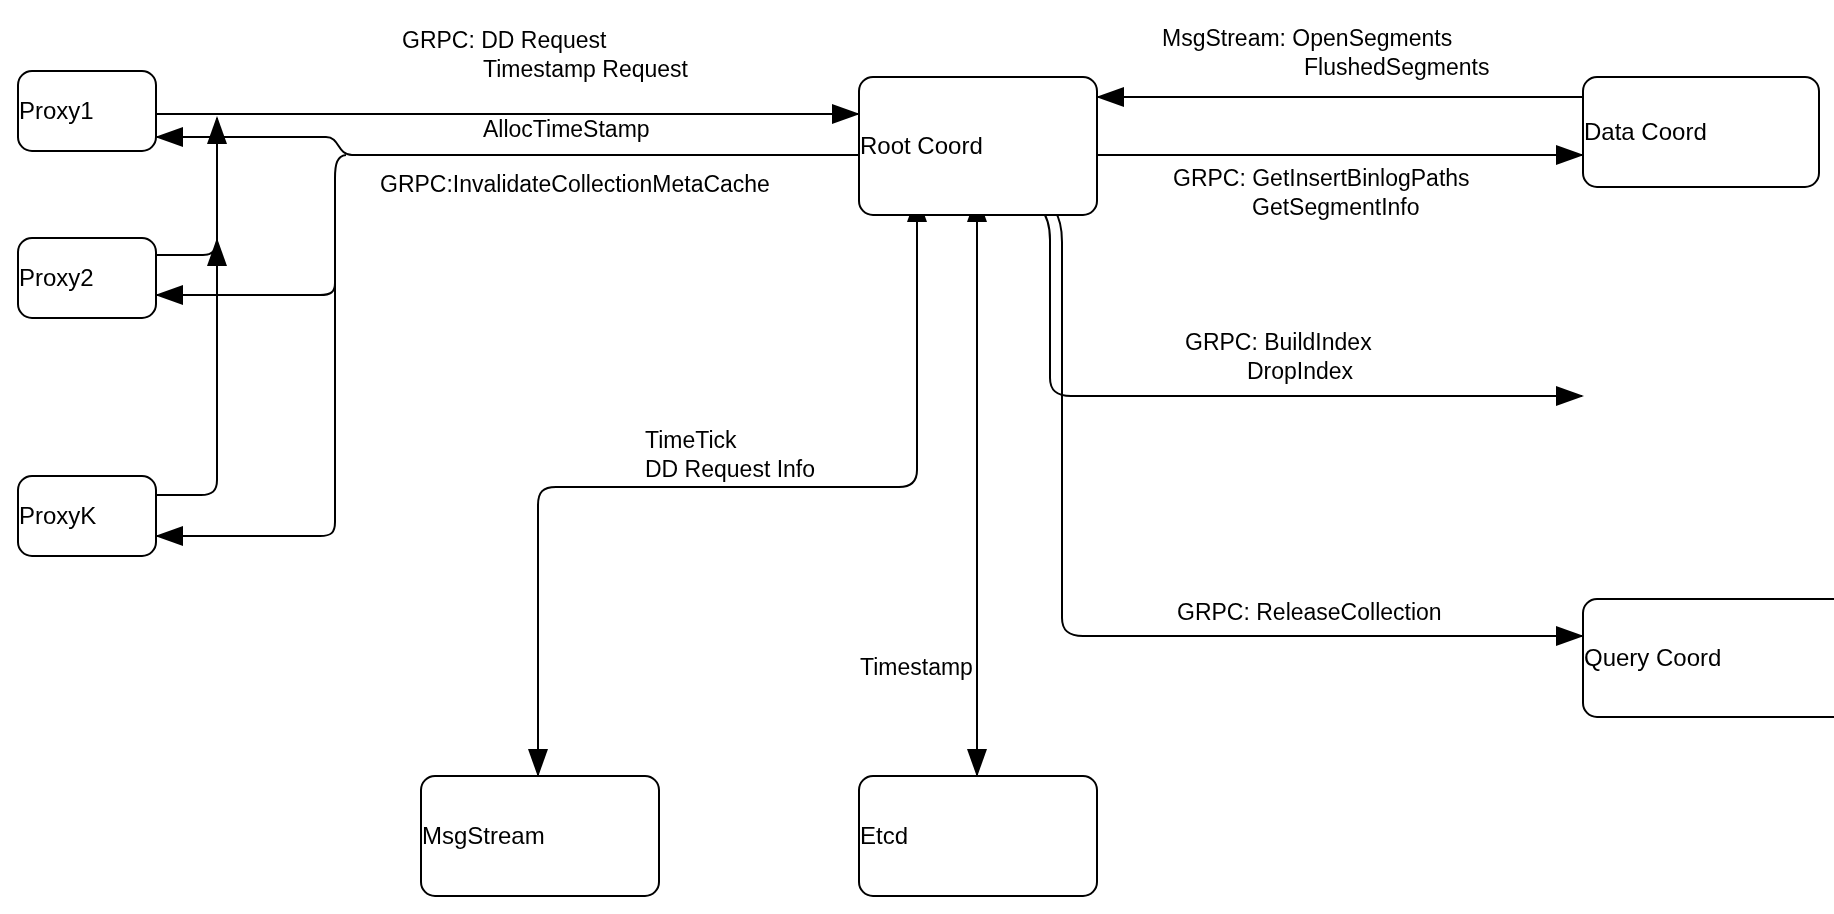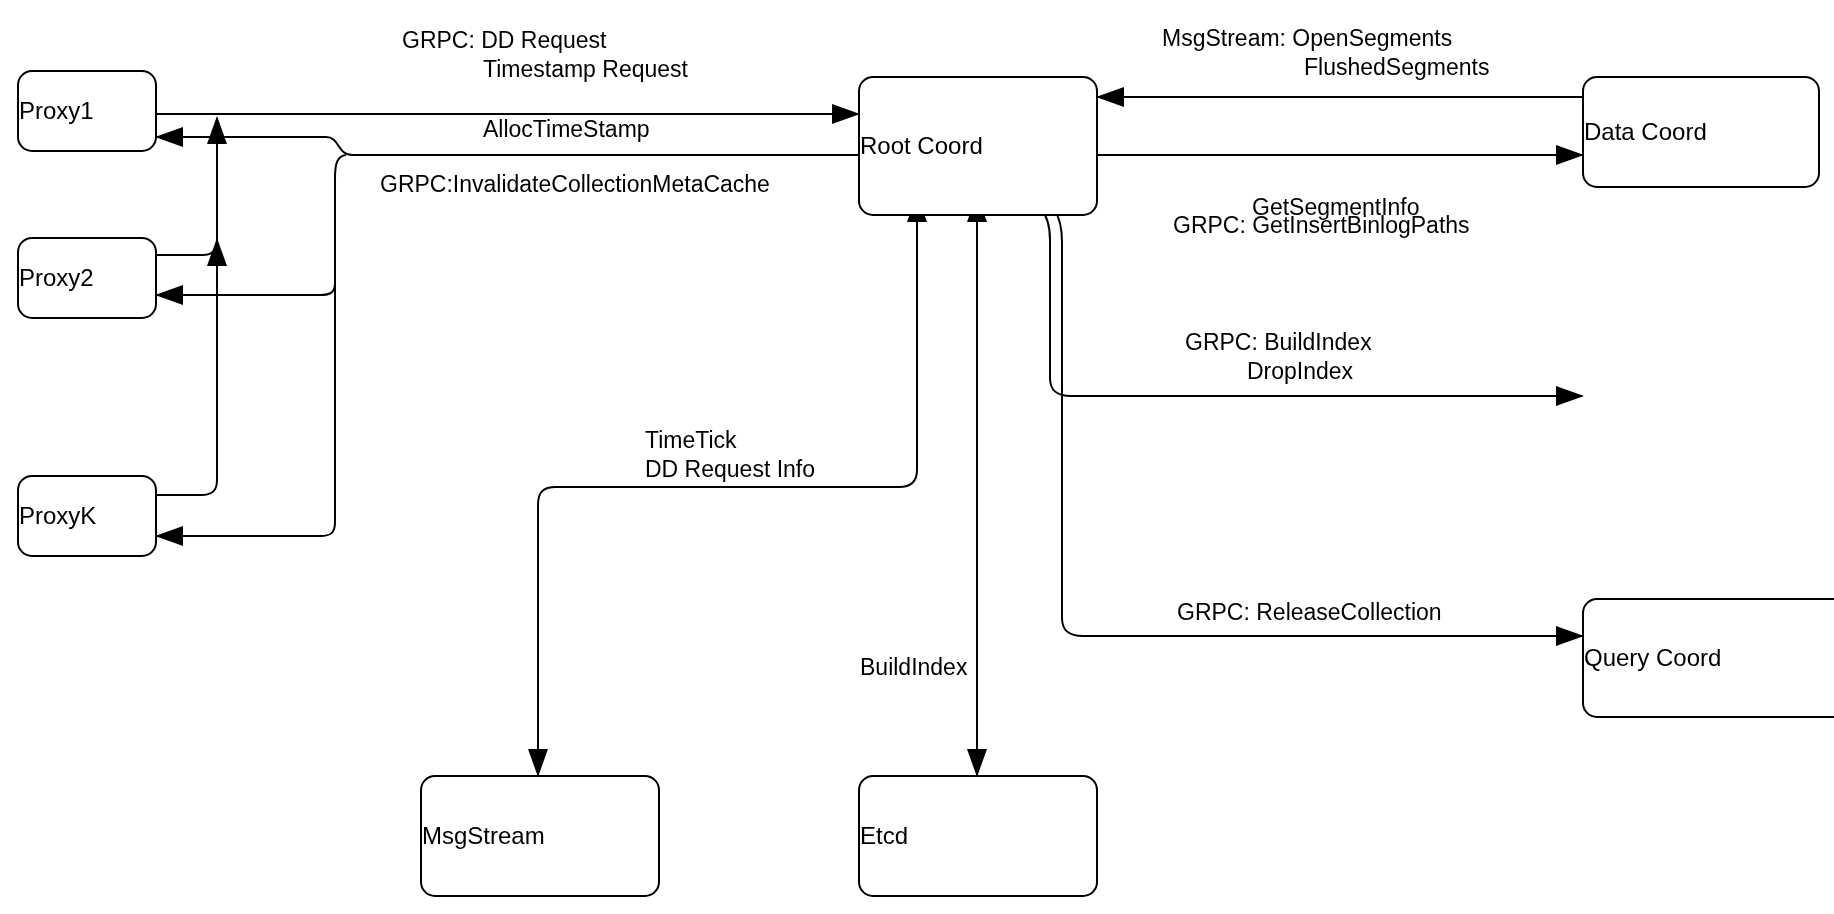--- a/index.html
+++ b/index.html
@@ -115,26 +115,26 @@
 
   <div class="elabel" style="left:402px; top:26px;">GRPC: DD Request</div>
   <div class="elabel" style="left:483px; top:55px;">Timestamp Request</div>
   <div class="elabel" style="left:483px; top:84px;margin-top:31px;">AllocTimeStamp</div>
 
   <div class="elabel" style="left:380px; top:170px;">GRPC:InvalidateCollectionMetaCache</div>
 
   <div class="elabel" style="left:1162px; top:24px;">MsgStream: OpenSegments</div>
   <div class="elabel" style="left:1304px; top:53px;">FlushedSegments</div>
 
-  <div class="elabel" style="left:1173px; top:164px;margin-top:47px;">GRPC: GetInsertBinlogPaths</div>
+  <div class="elabel" style="left:1173px; top:164px;">GRPC: GetInsertBinlogPaths</div>
   <div class="elabel" style="left:1252px; top:193px;">GetSegmentInfo</div>
 
   <div class="elabel" style="left:1185px; top:328px;">GRPC: BuildIndex</div>
   <div class="elabel" style="left:1247px; top:357px;">DropIndex</div>
 
   <div class="elabel" style="left:1177px; top:598px;">GRPC: ReleaseCollection</div>
 
   <div class="elabel" style="left:645px; top:426px;">TimeTick</div>
   <div class="elabel" style="left:645px; top:455px;text-align:right;">DD Request Info</div>
 
-  <div class="elabel" style="left:860px; top:653px;">BuildIndex</div>
+  <div class="elabel" style="left:860px; top:653px;">Timestamp</div>
 
 </div>
 
 </body></html>

